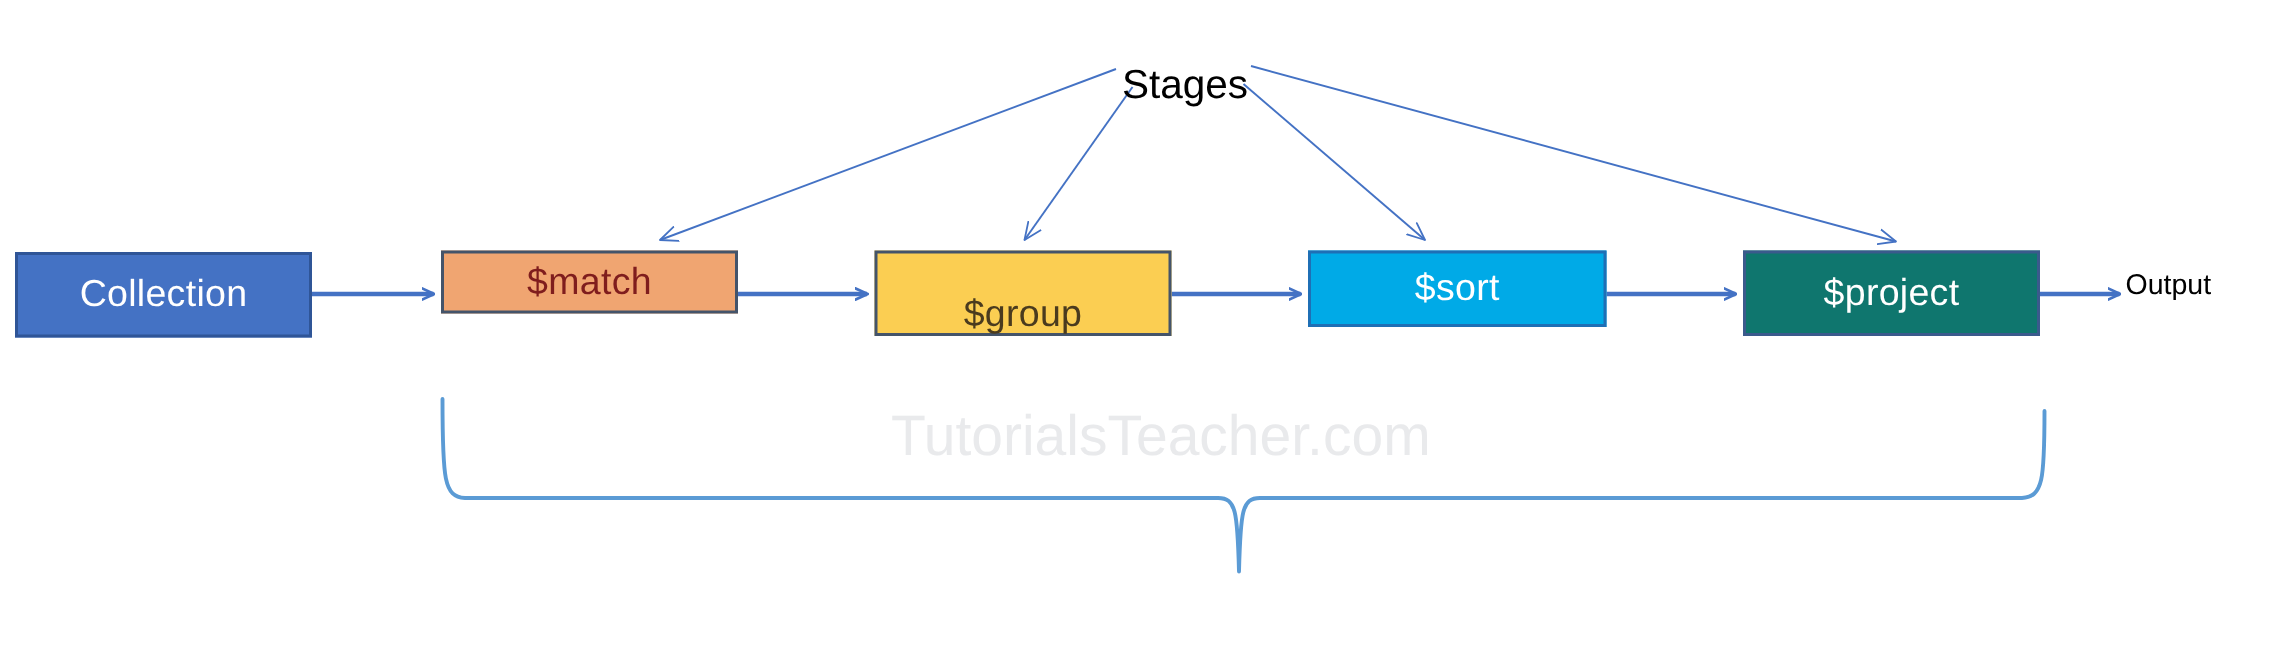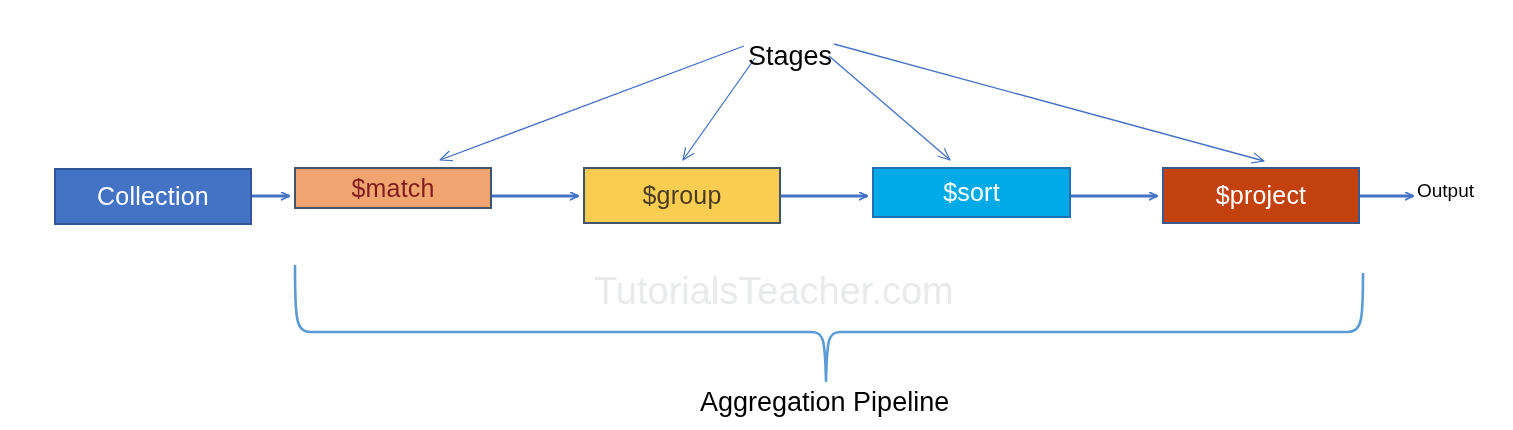--- a/index.html
+++ b/index.html
@@ -117,41 +117,40 @@
       <path d="M295,266
                C295,320 296,331 310,332
                L812,332
                C824,332 825,341 826,381
                C827,341 828,332 840,332
                L1348,332
                C1362,331 1363,320 1363,274" fill="none" stroke="#5B9BD5" stroke-width="2.6" stroke-linecap="round" stroke-linejoin="round"></path>
     </g>
   </svg>
 
-  <div class="stage-box" id="node-collection" style="left:10px; top:168px; width:198px; height:57px; background:#4472C4; border:2px solid #2F5597; color:#FFFFFF;margin-left:44px;">
+  <div class="stage-box" id="node-collection" style="left:10px; top:168px; width:198px; height:57px; background:#4472C4; border:2px solid #2F5597; color:#FFFFFF;">
     <span>Collection</span>
   </div>
 
   <div class="stage-box" id="node-match" style="left:294px; top:167px; width:198px; height:42px; background:#F0A571; border:2px solid #44546A; color:#7f1d1d;">
     <span>$match</span>
   </div>
 
-  <div class="stage-box" id="node-group" style="left:583px; top:167px; width:198px; height:57px; background:#FBCE52; border:2px solid #44546A; color:#4A3B1E;">
+  <div class="stage-box" id="node-group" style="left:583px; top:167px; width:198px; height:57px; background:#FBCE52; border:2px solid #44546A; color:#4A3B1E;align-items:flex-end;">
     <span>$group</span>
   </div>
 
   <div class="stage-box" id="node-sort" style="left:872px; top:167px; width:199px; height:51px; background:#00AAE7; border:2px solid #1F6FB5; color:#FFFFFF;">
     <span>$sort</span>
   </div>
 
-  <div class="stage-box" id="node-project" style="left:1162px; top:167px; width:198px; height:57px; background:#c2410c; border:2px solid #3A5A8C; color:#FFFFFF;">
+  <div class="stage-box" id="node-project" style="left:1162px; top:167px; width:198px; height:57px; background:#0f766e; border:2px solid #3A5A8C; color:#FFFFFF;">
     <span>$project</span>
   </div>
 
   <div class="plain-label" id="label-stages">Stages</div>
 
   <div class="plain-label" id="label-output">Output</div>
 
-  <div class="plain-label" id="label-pipeline">Aggregation Pipeline</div>
 
   <div id="watermark">TutorialsTeacher.com</div>
 
 </div>
 
 </body></html>

